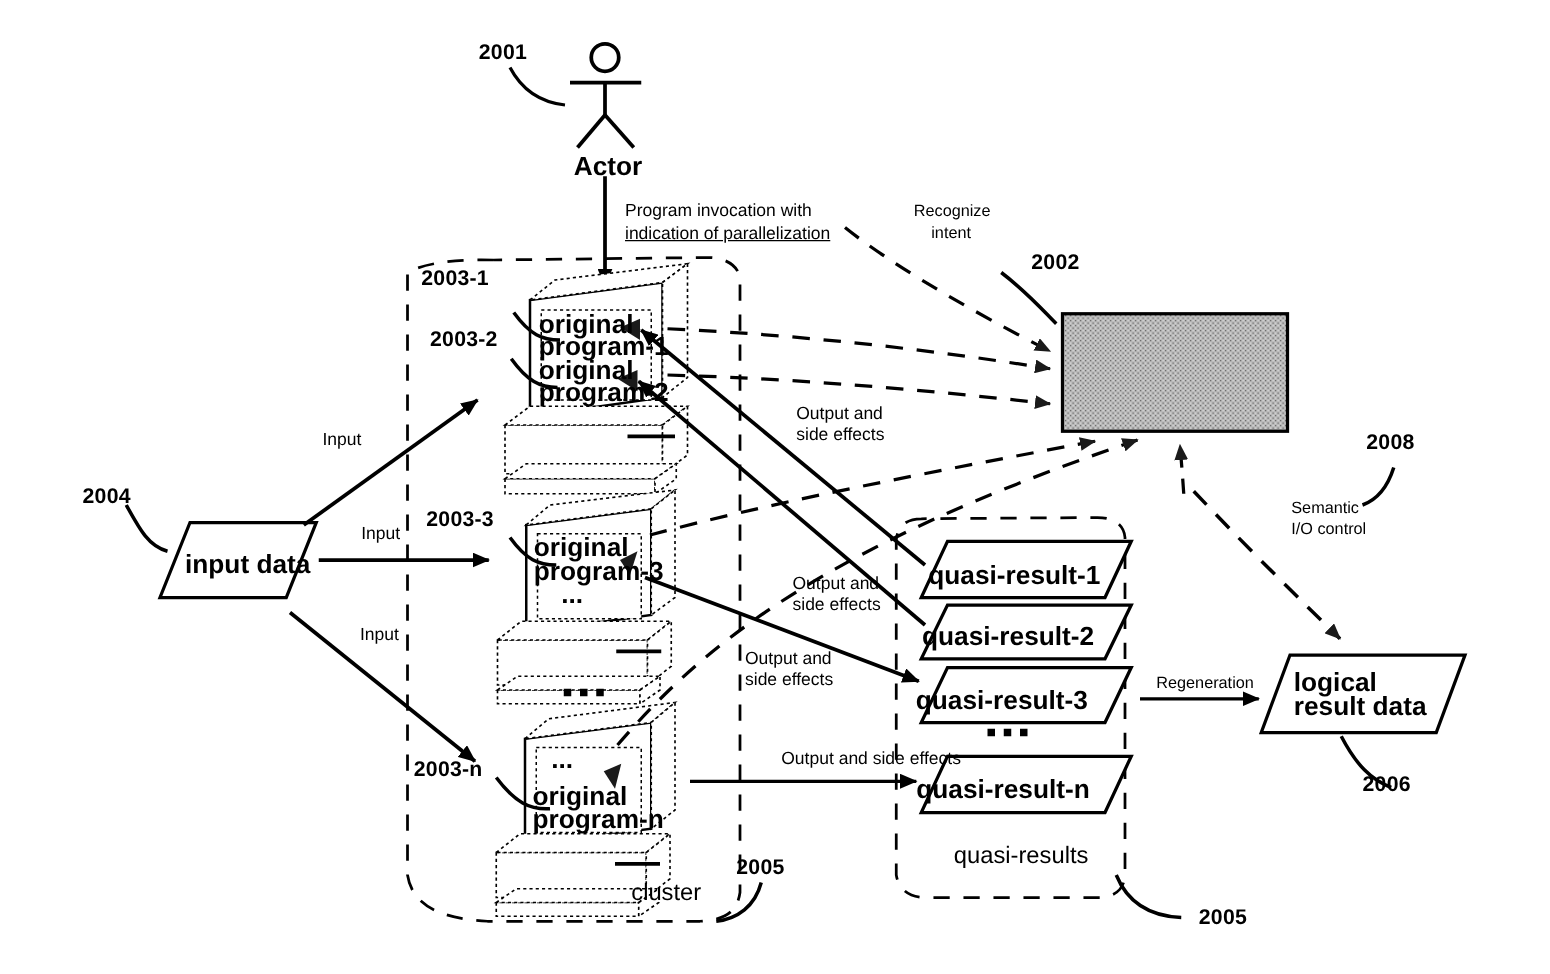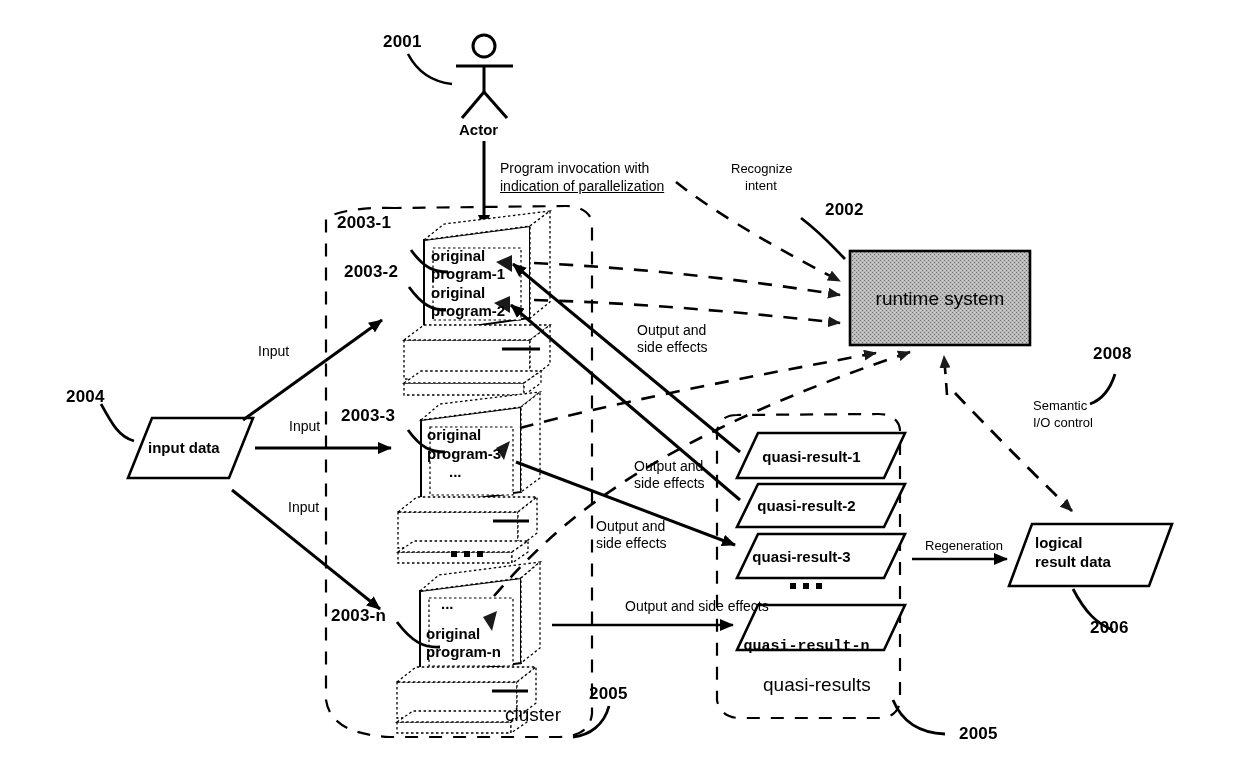--- a/index.html
+++ b/index.html
@@ -6,21 +6,21 @@
   html,body{margin:0;padding:0;background:#ffffff;}
   body{
     font-family:"Liberation Sans", sans-serif;
     width:1240px;height:779px;
     position:relative;overflow:hidden;
     color:#000;
   }
   #fig{position:absolute;left:0;top:0;width:1024px;height:779px;}
   .lbl{position:absolute;white-space:pre;line-height:1.22;}
   .ref{font-weight:bold;font-size:17px;letter-spacing:.2px;}
-  .bold{font-weight:bold;font-size:15px;}
+  .bold{font-weight:bold;font-size:21px;}
   .plain{font-weight:normal;font-size:14px;}
   .plain-sm{font-weight:normal;font-size:13px;}
   .big{font-weight:normal;font-size:19px;}
   svg{display:block;}
   .noselect{user-select:none;}
 </style>
 </head>
 <body class="noselect">
 
 <div id="fig">
@@ -199,21 +199,20 @@
 <div class="lbl ref" style="left:383px;top:32px;">2001</div>
 <div class="lbl bold" style="left:459px;top:121px;">Actor</div>
 
 <div class="lbl plain" style="left:500px;top:160px;">Program invocation with</div>
 <div class="lbl plain" style="left:500px;top:178px;text-decoration:underline;">indication of parallelization</div>
 
 <div class="lbl plain-sm" style="left:731px;top:161px;">Recognize</div>
 <div class="lbl plain-sm" style="left:745px;top:178px;text-align:right;">intent</div>
 <div class="lbl ref" style="left:777px;top:200px;margin-left:48px;">2002</div>
 
-<div class="lbl big" style="left:850px;top:287px;width:180px;text-align:center;">runtime system</div>
 
 <div class="lbl ref" style="left:66px;top:387px;">2004</div>
 <div class="lbl bold" style="left:148px;top:439px;">input data</div>
 
 <div class="lbl plain" style="left:258px;top:343px;">Input</div>
 <div class="lbl plain" style="left:289px;top:418px;">Input</div>
 <div class="lbl plain" style="left:288px;top:499px;">Input</div>
 
 <div class="lbl ref" style="left:337px;top:213px;">2003-1</div>
 <div class="lbl ref" style="left:344px;top:262px;">2003-2</div>
@@ -243,21 +242,21 @@
 <div class="lbl plain" style="left:634px;top:475px;">side effects</div>
 
 <div class="lbl plain" style="left:596px;top:518px;">Output and</div>
 <div class="lbl plain" style="left:596px;top:535px;">side effects</div>
 
 <div class="lbl plain" style="left:585px;top:598px;margin-left:40px;">Output and side effects</div>
 
 <div class="lbl bold" style="left:738px;top:448px;width:147px;text-align:center;">quasi-result-1</div>
 <div class="lbl bold" style="left:733px;top:497px;width:147px;text-align:center;">quasi-result-2</div>
 <div class="lbl bold" style="left:728px;top:548px;width:147px;text-align:center;">quasi-result-3</div>
-<div class="lbl bold" style="left:733px;top:638px;width:147px;text-align:center;font-family:Liberation Mono, monospace;">quasi-result-n</div>
+<div class="lbl bold" style="left:733px;top:619px;width:147px;text-align:left;">quasi-result-n</div>
 
 <div class="lbl big" style="left:763px;top:673px;">quasi-results</div>
 <div class="lbl ref" style="left:959px;top:724px;">2005</div>
 
 <div class="lbl plain-sm" style="left:925px;top:538px;">Regeneration</div>
 
 <div class="lbl plain-sm" style="left:1033px;top:398px;">Semantic</div>
 <div class="lbl plain-sm" style="left:1033px;top:415px;">I/O control</div>
 <div class="lbl ref" style="left:1093px;top:344px;">2008</div>
 

